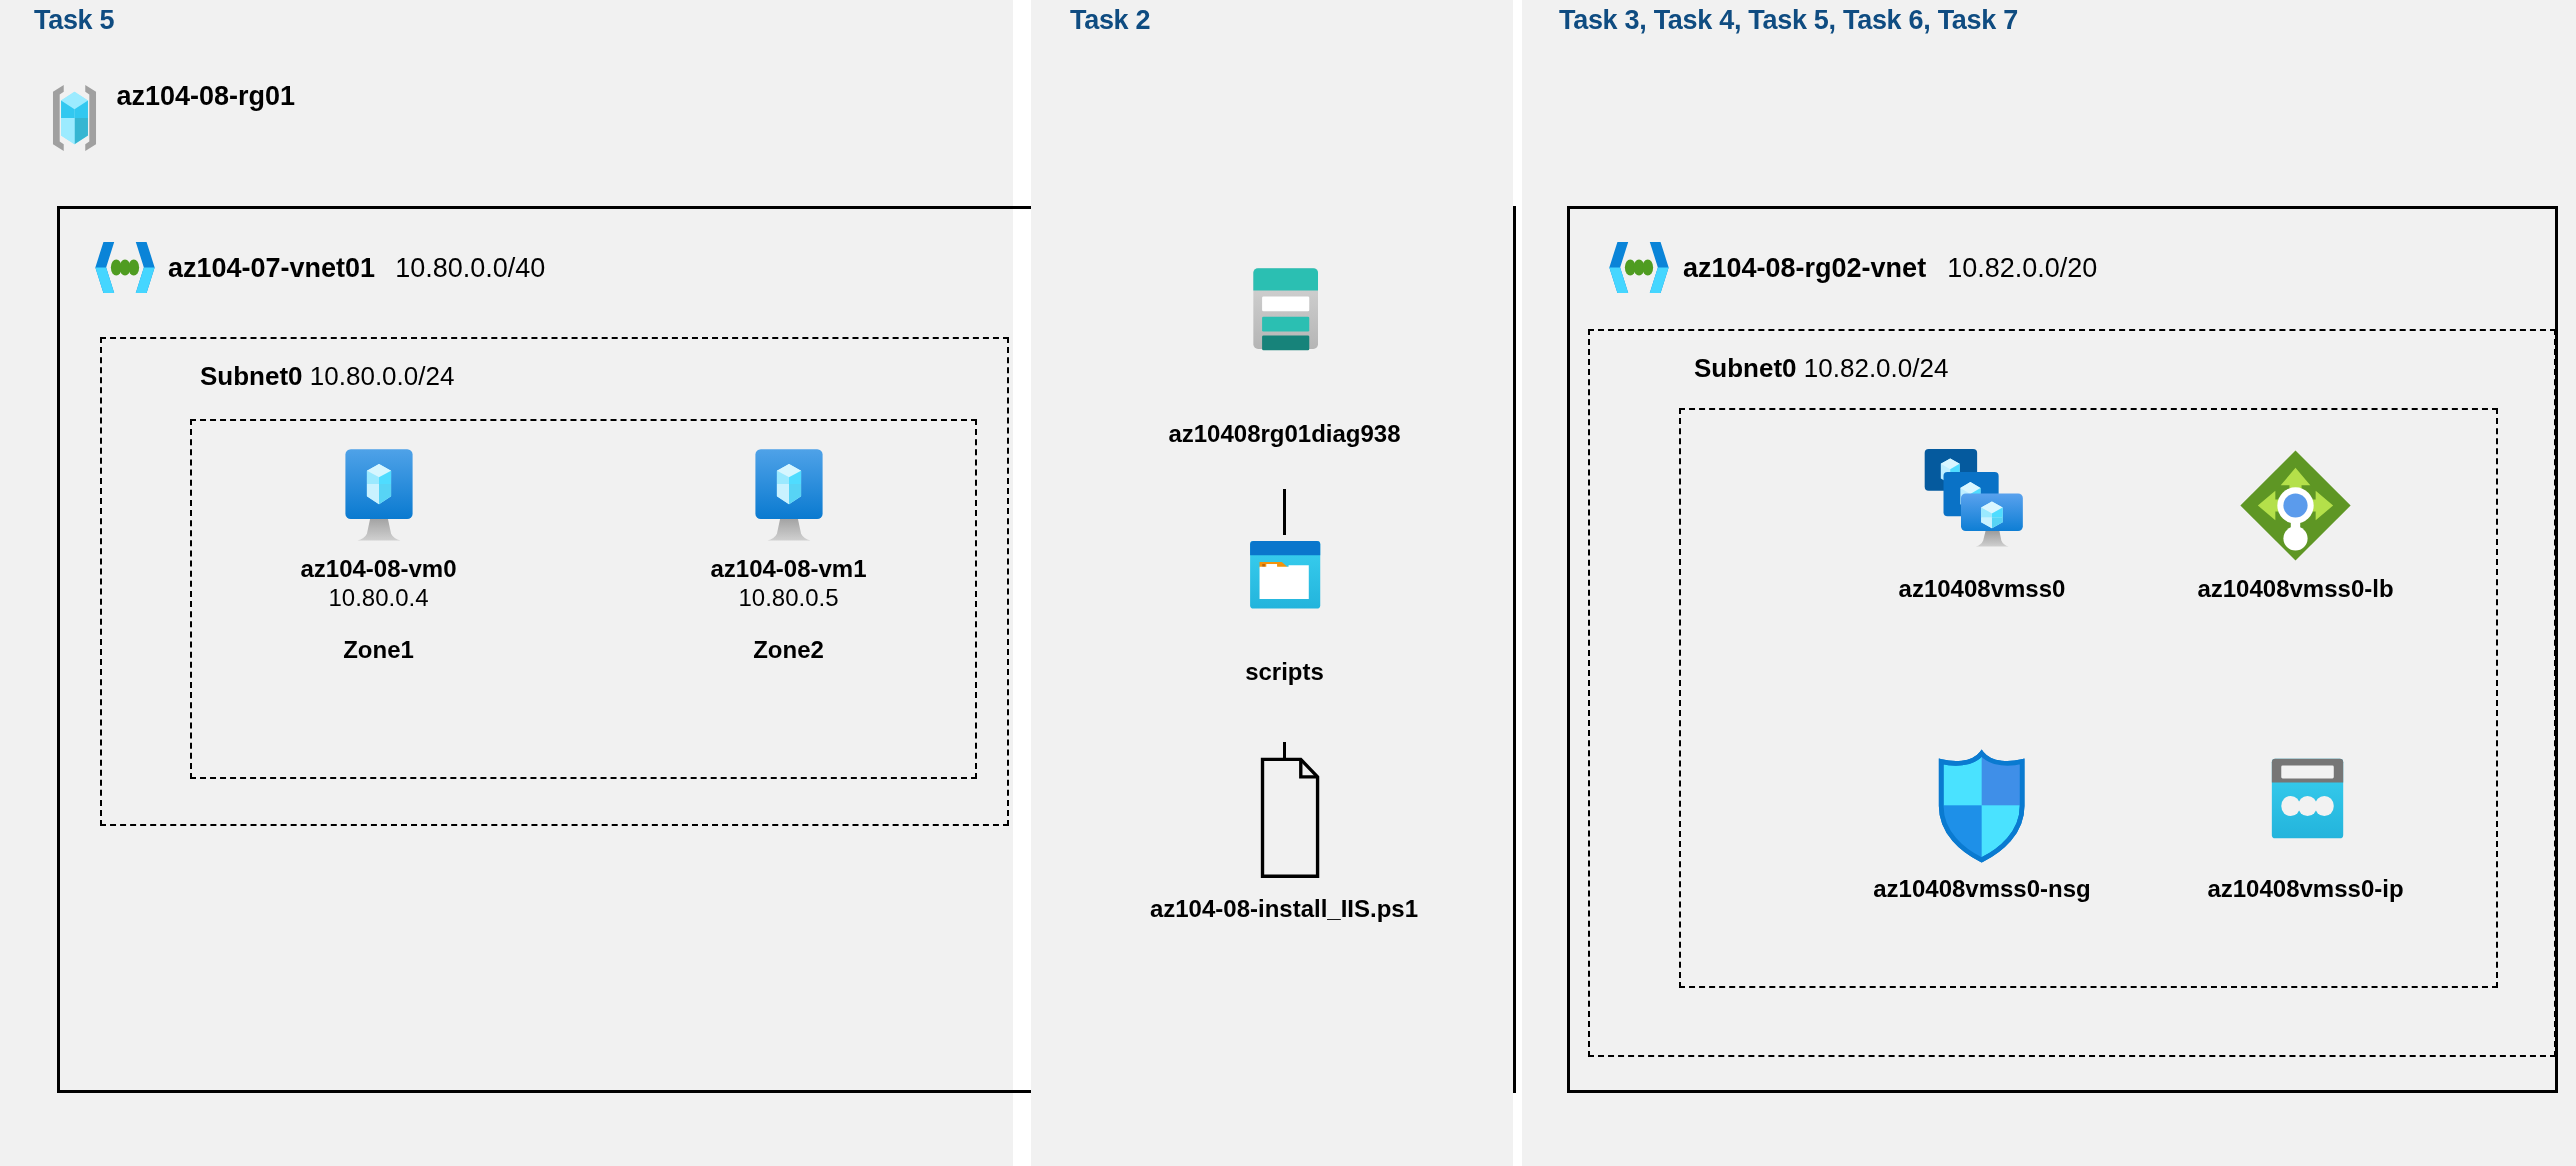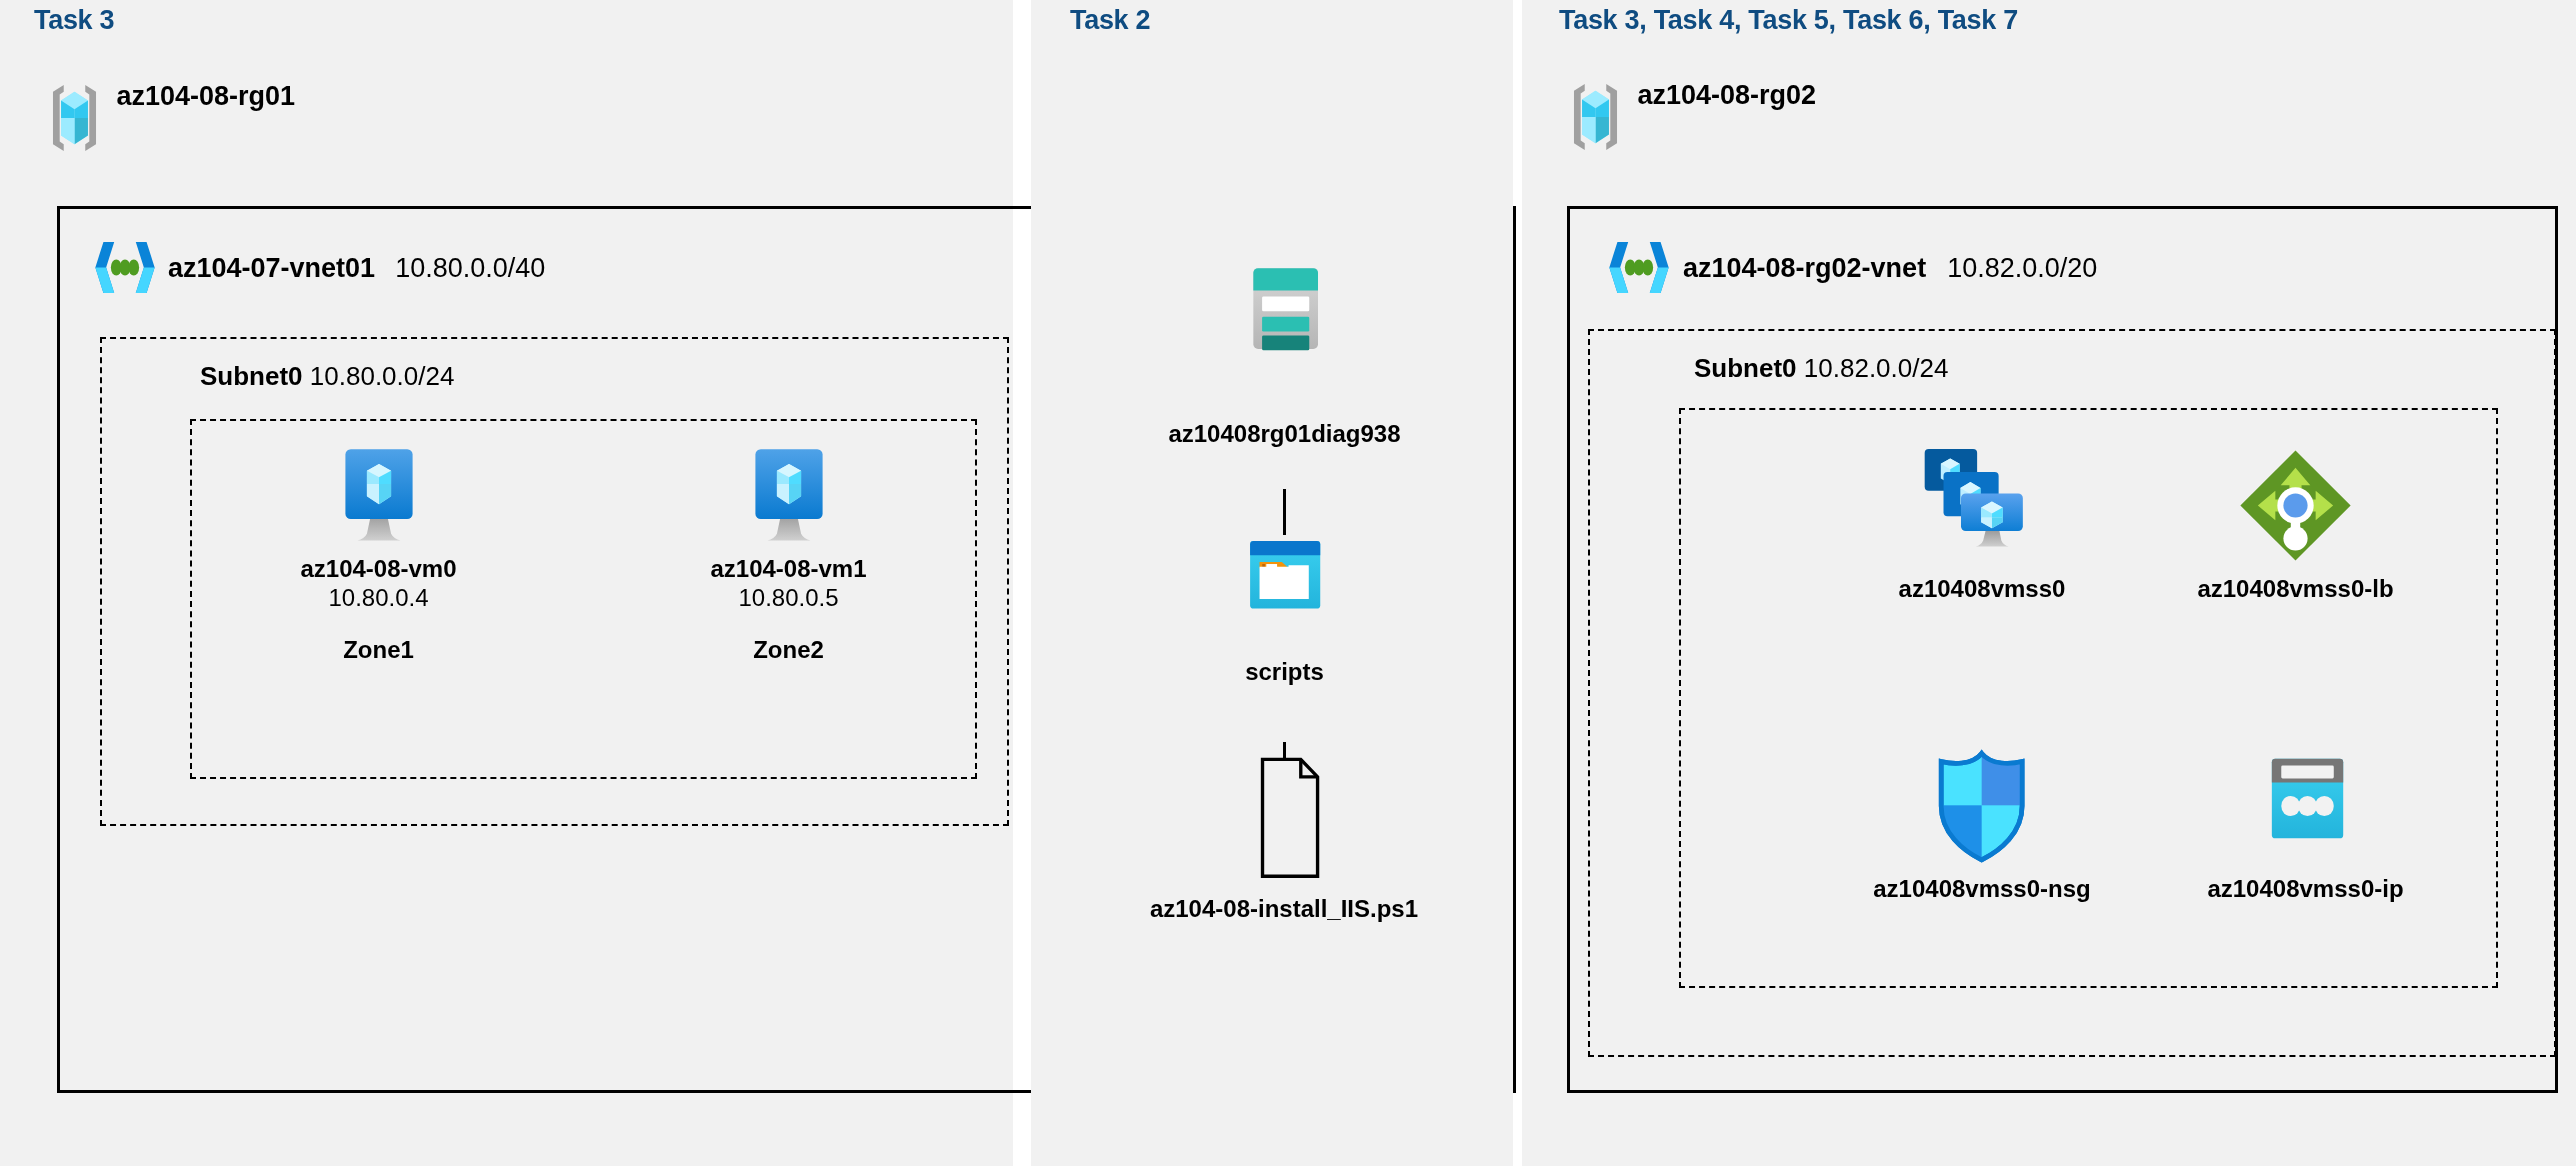--- a/index.html
+++ b/index.html
@@ -81,55 +81,40 @@
 
   <div class="panel" id="panel-task1"></div>
 
   <div class="vnet-box" id="vnet01-box"></div>
 
   <div class="panel" id="panel-task2"></div>
 
   <div class="panel" id="panel-task3"></div>
   <div class="vnet-box" id="vnet02-box"></div>
 
-  <div class="task-heading" id="task1-heading">Task 3</div>
+  <div class="task-heading" id="task1-heading">Task 5</div>
   <div class="task-heading" id="task2-heading">Task 2</div>
   <div class="task-heading" id="task3-heading">Task 3, Task 4, Task 5, Task 6, Task 7</div>
 
   <div class="rg-row" id="rg01-row">
     <span>
       <svg width="57" height="74" viewBox="0 0 84 110">
         <path d="M26 6 L10 16 L10 94 L26 104 L26 94 L20 90 L20 20 L26 16 Z" fill="#a0a0a0"></path>
         <path d="M58 6 L74 16 L74 94 L58 104 L58 94 L64 90 L64 20 L58 16 Z" fill="#a0a0a0"></path>
         <polygon points="42,16 62,29 62,81 42,94 22,81 22,29" fill="#9cebff"></polygon>
         <polygon points="42,16 62,29 42,42 22,29" fill="#9cebff"></polygon>
         <polygon points="42,42 62,29 62,55 42,55" fill="#32c8f0"></polygon>
         <polygon points="42,42 22,29 22,55 42,55" fill="#32c8f0"></polygon>
         <polygon points="42,55 62,55 62,81 42,94" fill="#36b6d2"></polygon>
         <polygon points="42,55 22,55 22,81 42,94" fill="#9cebff"></polygon>
       </svg>
     </span>
     <span class="rg-label">az104-08-rg01</span>
   </div>
 
-  <div class="rg-row" id="rg02-row">
-    <span>
-      <svg width="57" height="74" viewBox="0 0 84 110">
-        <path d="M26 6 L10 16 L10 94 L26 104 L26 94 L20 90 L20 20 L26 16 Z" fill="#a0a0a0"></path>
-        <path d="M58 6 L74 16 L74 94 L58 104 L58 94 L64 90 L64 20 L58 16 Z" fill="#a0a0a0"></path>
-        <polygon points="42,16 62,29 62,81 42,94 22,81 22,29" fill="#9cebff"></polygon>
-        <polygon points="42,16 62,29 42,42 22,29" fill="#9cebff"></polygon>
-        <polygon points="42,42 62,29 62,55 42,55" fill="#32c8f0"></polygon>
-        <polygon points="42,42 22,29 22,55 42,55" fill="#32c8f0"></polygon>
-        <polygon points="42,55 62,55 62,81 42,94" fill="#36b6d2"></polygon>
-        <polygon points="42,55 22,55 22,81 42,94" fill="#9cebff"></polygon>
-      </svg>
-    </span>
-    <span class="rg-label">az104-08-rg02</span>
-  </div>
 
   <div class="vnet-row" id="vnet01-row">
     <span>
       <svg width="62" height="57" viewBox="0 0 92 84">
         <path d="M30 4 L14 4 L2 42 L14 80 L30 80 L18 42 Z" fill="#0a84d8"></path>
         <path d="M62 4 L78 4 L90 42 L78 80 L62 80 L74 42 Z" fill="#0a84d8"></path>
         <path d="M18 42 L30 80 L14 80 L2 42 Z" fill="#45d6ff"></path>
         <path d="M74 42 L62 80 L78 80 L90 42 Z" fill="#45d6ff"></path>
         <ellipse cx="33" cy="42" rx="8" ry="12" fill="#4f9c21"></ellipse>
         <ellipse cx="46" cy="42" rx="8" ry="12" fill="#4f9c21"></ellipse>

